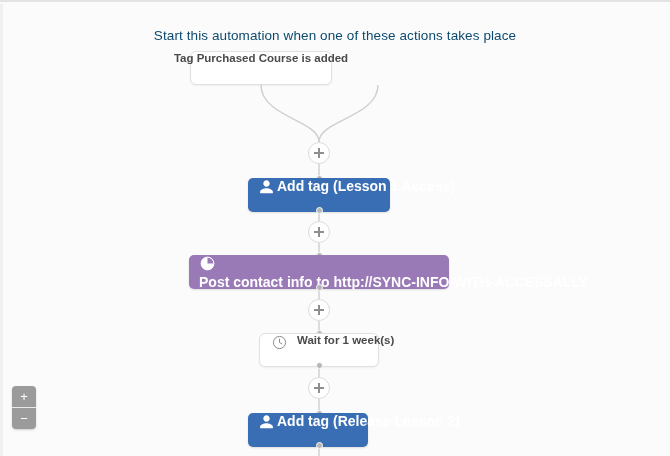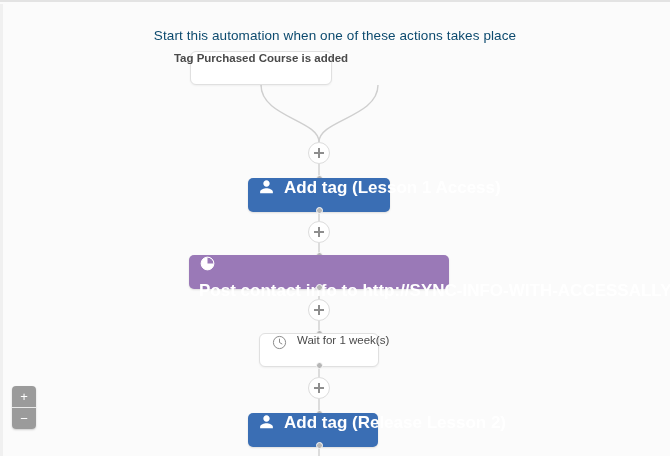--- a/index.html
+++ b/index.html
@@ -72,44 +72,44 @@
     background: transparent;
     border: 1px dashed #c4c4c4;
     box-shadow: none;
     font-weight: normal;
     color: #6d6d6d;
   }
   
   .action {
     height: 34px;
     padding: 0 14px 12px 10px;
-    gap: 9px;
+    gap: 2px;
     color: #ffffff;
-    font-size: 17px;
+    font-size: 14px;
     font-weight: bold;
     box-shadow: 0 1px 2px rgba(0,0,0,.12);
   }
   .action.blue { background: #3a6eb4; }
   .action.purple { background: #9a79b7; flex-direction: column; }
   .action .ico {
     width: 17px; height: 17px;
     flex: 0 0 auto;
     display: block;
   }
   
   .wait {
     height: 34px;
     padding: 0 16px 0 11px;
     gap: 9px;
     background: #ffffff;
     border: 1px solid #e0e0e0;
     border-radius: 6px;
     box-shadow: 0 1px 2px rgba(0,0,0,.05);
     font-size: 11.5px;
-    font-weight: normal;
+    font-weight: bold;
     color: #4a4a4a;
   }
   .wait .ico { width: 17px; height: 17px; flex: 0 0 auto; display:block; }
   
   .plus-btn {
     position: absolute;
     width: 22px; height: 22px;
     margin-left: -11px;
     margin-top: -11px;
     border-radius: 50%;
@@ -231,21 +231,21 @@
       <circle cx="12" cy="12" r="8.6" fill="none" stroke="#8a8a8a" stroke-width="1.4"></circle>
       <path d="M12 7.2 L12 12 L15.4 14" fill="none" stroke="#8a8a8a" stroke-width="1.4" stroke-linecap="round"></path>
     </svg>
     <span>Wait for 1 week(s)</span>
   </div>
   <div class="dot" style="left:319px; top:363px;"></div>
 
   <div class="plus-btn" style="left:319px; top:386px;"></div>
 
   <div class="dot" style="left:319px; top:411px;"></div>
-  <div class="node action blue" style="left:248px; top:411px; width:130px;">
+  <div class="node action blue" style="left:248px; top:411px; width:120px;">
     <svg class="ico" viewBox="0 0 24 24">
       <path fill="#ffffff" d="M12 12.2c2.5 0 4.5-2 4.5-4.5S14.5 3.2 12 3.2 7.5 5.2 7.5 7.7s2 4.5 4.5 4.5zm0 2.2c-3.3 0-9 1.7-9 5v2.2h18v-2.2c0-3.3-5.7-5-9-5z"></path>
     </svg>
     <span>Add tag (Release Lesson 2)</span>
   </div>
   <div class="dot" style="left:319px; top:443px;"></div>
 
   <div class="zoom-ctrls">
     <div class="zoom-btn">+</div>
     <div class="zoom-btn">−</div>

